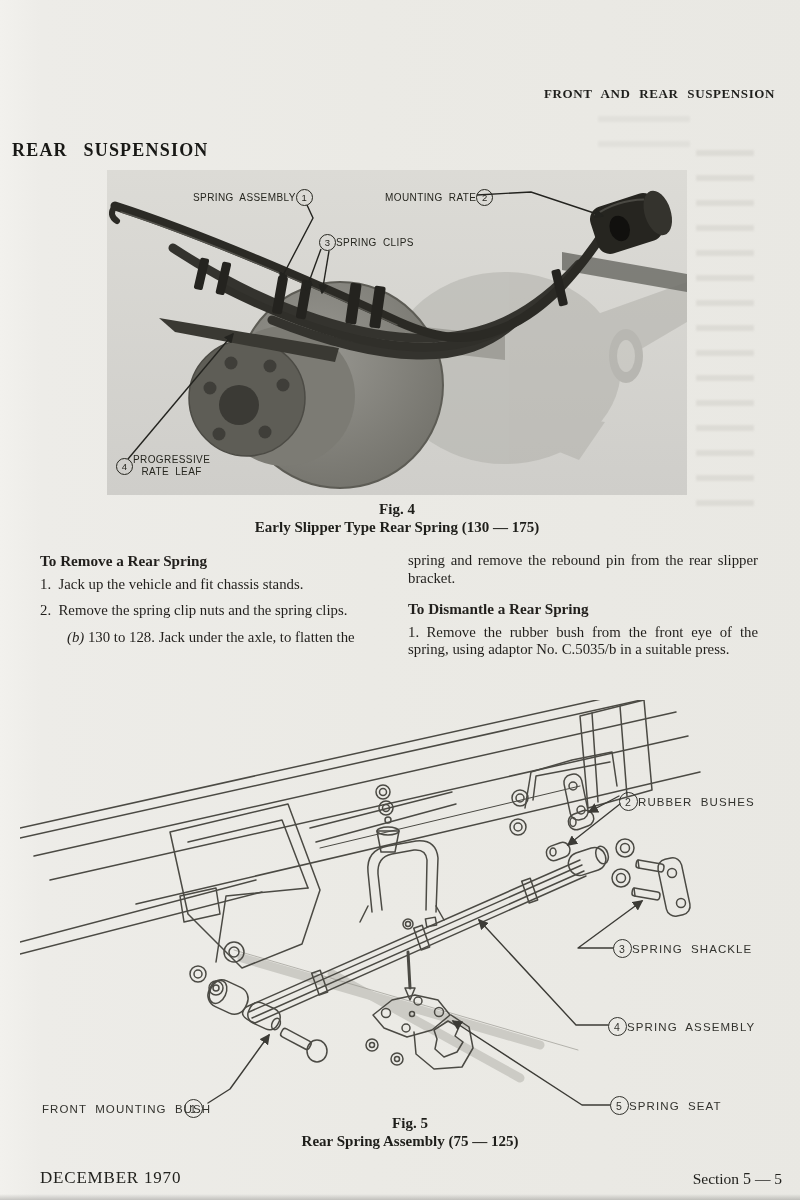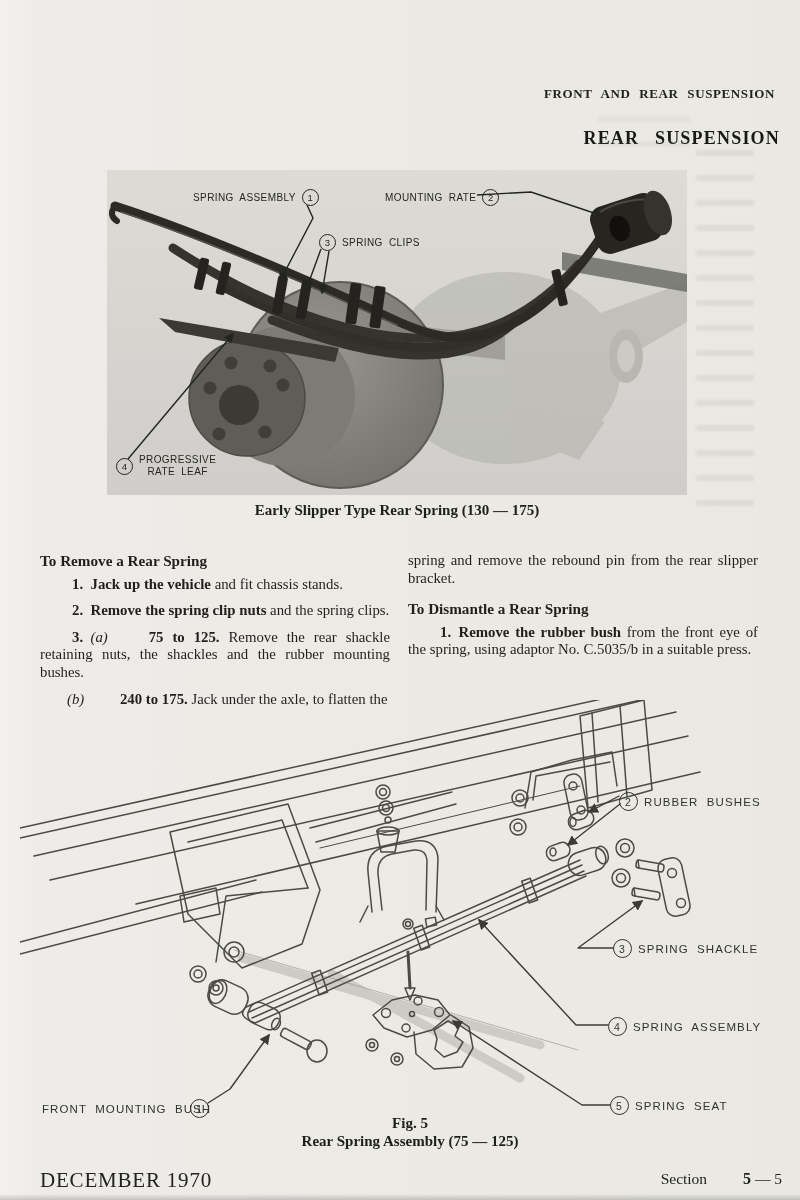--- a/index.html
+++ b/index.html
@@ -6,55 +6,55 @@
   .page{
     position:relative;width:800px;height:1200px;overflow:hidden;
     background:linear-gradient(90deg,#f2f1ed 0%,#edece8 5%,#ebeae5 45%,#e9e8e3 100%);
     font-family:"Liberation Serif","DejaVu Serif",serif;color:#242420;padding-left:25px;
   }
   .page::after{content:"";position:absolute;left:0;right:0;bottom:0;height:6px;
     background:linear-gradient(180deg,rgba(0,0,0,0),rgba(0,0,0,.18));pointer-events:none;}
   
   .running-head{position:absolute;top:86px;right:50px;font-size:13px;font-weight:bold;
     letter-spacing:.6px;word-spacing:5px;color:#1f1f1c;}
-  .title{position:absolute;top:128px;left:0;width:780px;text-align:right;margin:0;
+  .title{position:absolute;top:128px;left:0;width:780px;text-align:left;margin:12px;
     font-size:18px;font-weight:bold;letter-spacing:1.2px;word-spacing:10px;color:#181815;}
   
   .fig4{position:absolute;left:107px;top:170px;width:580px;height:325px;}
   .fig4 svg{position:absolute;left:0;top:0;}
-  .callout{position:absolute;display:flex;align-items:center;gap:6px;
+  .callout{position:absolute;display:flex;align-items:center;
     font-family:"Liberation Sans","DejaVu Sans",sans-serif;white-space:nowrap;}
   .fig4 .callout{font-size:10px;letter-spacing:.4px;word-spacing:3px;color:#26261f;}
   .co-num{flex:none;display:flex;align-items:center;justify-content:center;
     border-radius:50%;border:1.3px solid #26261f;background:transparent;}
   .fig4 .co-num{width:15px;height:15px;font-size:9.5px;}
   .two-line{white-space:pre-line;text-align:center;line-height:12px;}
   
   .caption{position:absolute;text-align:center;color:#1e1e1a;}
   .cap4{left:107px;top:501px;width:580px;}
   .cap5{left:30px;top:1115px;width:760px;}
   .cap-title{font-size:15px;font-weight:bold;line-height:17px;}
   .cap-text{font-size:15px;font-weight:bold;line-height:18px;}
   
   .cols{position:absolute;left:40px;top:552px;width:719px;display:flex;gap:18px;
     font-size:14.8px;line-height:17.6px;text-align:justify;color:#211f1c;}
   .col{width:350px;}
   .sect{margin:0 0 6px 0;font-size:15.2px;font-weight:bold;text-align:left;}
   .sect.later{margin-top:13px;}
   .step{margin:0 0 9px 0;}
   .step.indent{text-indent:27px;}
-  .sb{font-weight:bold;margin-left:32px;} .si{font-style:italic;}
+  .sb{font-weight:normal;} .si{font-style:italic;}
   
   .fig5{position:absolute;left:20px;top:700px;width:760px;height:425px;}
   .fig5 svg{position:absolute;left:0;top:0;}
   .fig5 .callout{font-size:11.5px;letter-spacing:1.1px;word-spacing:4px;color:#33332e;}
   .fig5 .co-num{width:17px;height:17px;font-size:10.5px;border-width:1.4px;border-color:#33332e;}
   .fig5 .label-fixed{width:142px;}
   
-  .footer-date{position:absolute;left:40px;top:1168px;font-size:21px;letter-spacing:.8px;color:#22221e;}
+  .footer-date{position:absolute;left:40px;top:1168px;font-size:17px;letter-spacing:.8px;color:#22221e;}
   .footer-section{position:absolute;right:43px;top:1170px;font-size:15.5px;color:#22221e;}
   .footer-section .sb{font-size:16px;}
   
   .bleed{position:absolute;opacity:.55;filter:blur(1.1px);pointer-events:none;
     background:repeating-linear-gradient(180deg,rgba(158,156,148,.30) 0 6px,rgba(0,0,0,0) 6px 25px);}
   .bleed.b1{left:696px;top:150px;width:58px;height:368px;}
   .bleed.b2{left:598px;top:116px;width:92px;height:48px;opacity:.35;}
 </style>
 </head>
 <body>
@@ -160,30 +160,30 @@
       <span>SPRING CLIPS</span>
     </div>
     <div class="callout" style="left:9px;top:284px;">
       <span class="co-num">4</span>
       <span class="two-line">PROGRESSIVE
 RATE LEAF</span>
     </div>
   </div>
 
   <div class="caption cap4">
+    <div class="cap-title">Fig. 4</div>
     <div class="cap-text">Early Slipper Type Rear Spring (130 — 175)</div>
   </div>
 
   <div class="cols">
     <div class="col">
       <h2 class="sect">To Remove a Rear Spring</h2>
       <p class="step"><span class="sb">1. Jack up the vehicle</span><span> and fit chassis stands.</span></p>
       <p class="step"><span class="sb">2. Remove the spring clip nuts</span><span> and the spring clips.</span></p>
-      <p class="step"><span class="sb">3. </span><span class="si">(a) </span><span class="sb">75 to 125.</span><span> Remove the rear shackle retaining nuts, the shackles and the rubber mounting bushes.</span></p>
-      <p class="step indent"><span class="si">(b) </span><span class="sb">240 to 175.</span><span> Jack under the axle, to flatten the</span></p>
+      <p class="step indent"><span class="si">(b) </span><span class="sb">130 to 128.</span><span> Jack under the axle, to flatten the</span></p>
     </div>
     <div class="col">
       <p class="step"><span>spring and remove the rebound pin from the rear slipper bracket.</span></p>
       <h2 class="sect later">To Dismantle a Rear Spring</h2>
       <p class="step"><span class="sb">1. Remove the rubber bush</span><span> from the front eye of the spring, using adaptor No. C.5035/b in a suitable press.</span></p>
     </div>
   </div>
 
   <div class="fig5">
     <svg width="760" height="425" viewBox="0 0 760 425">

